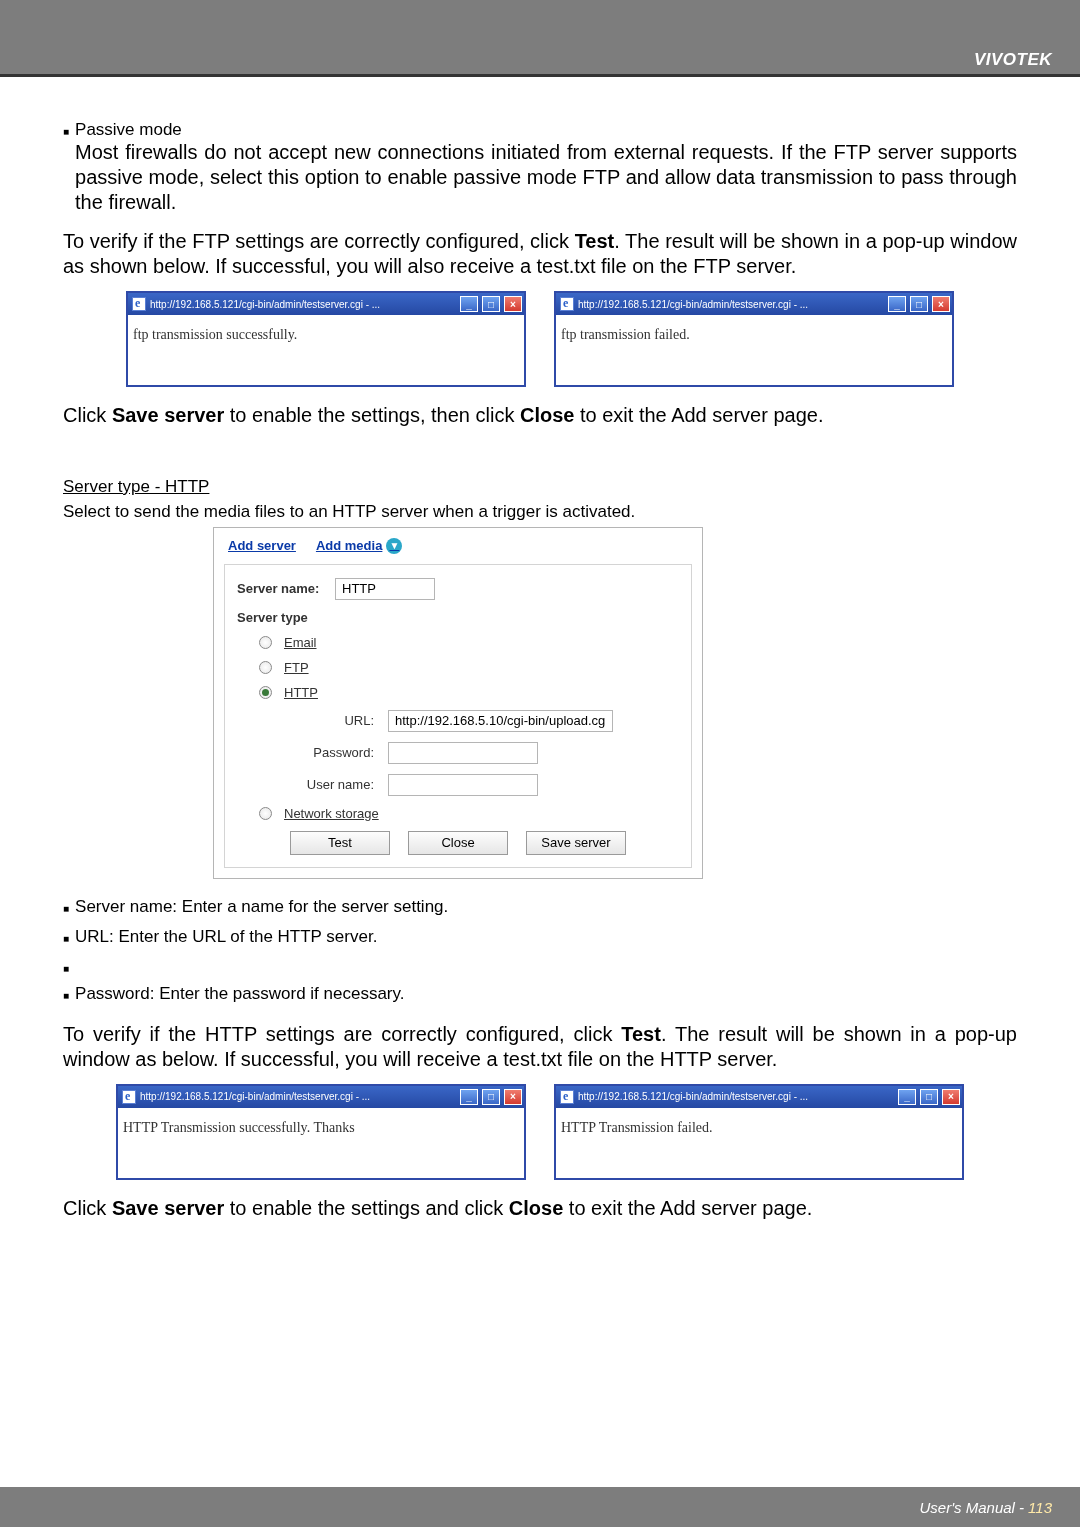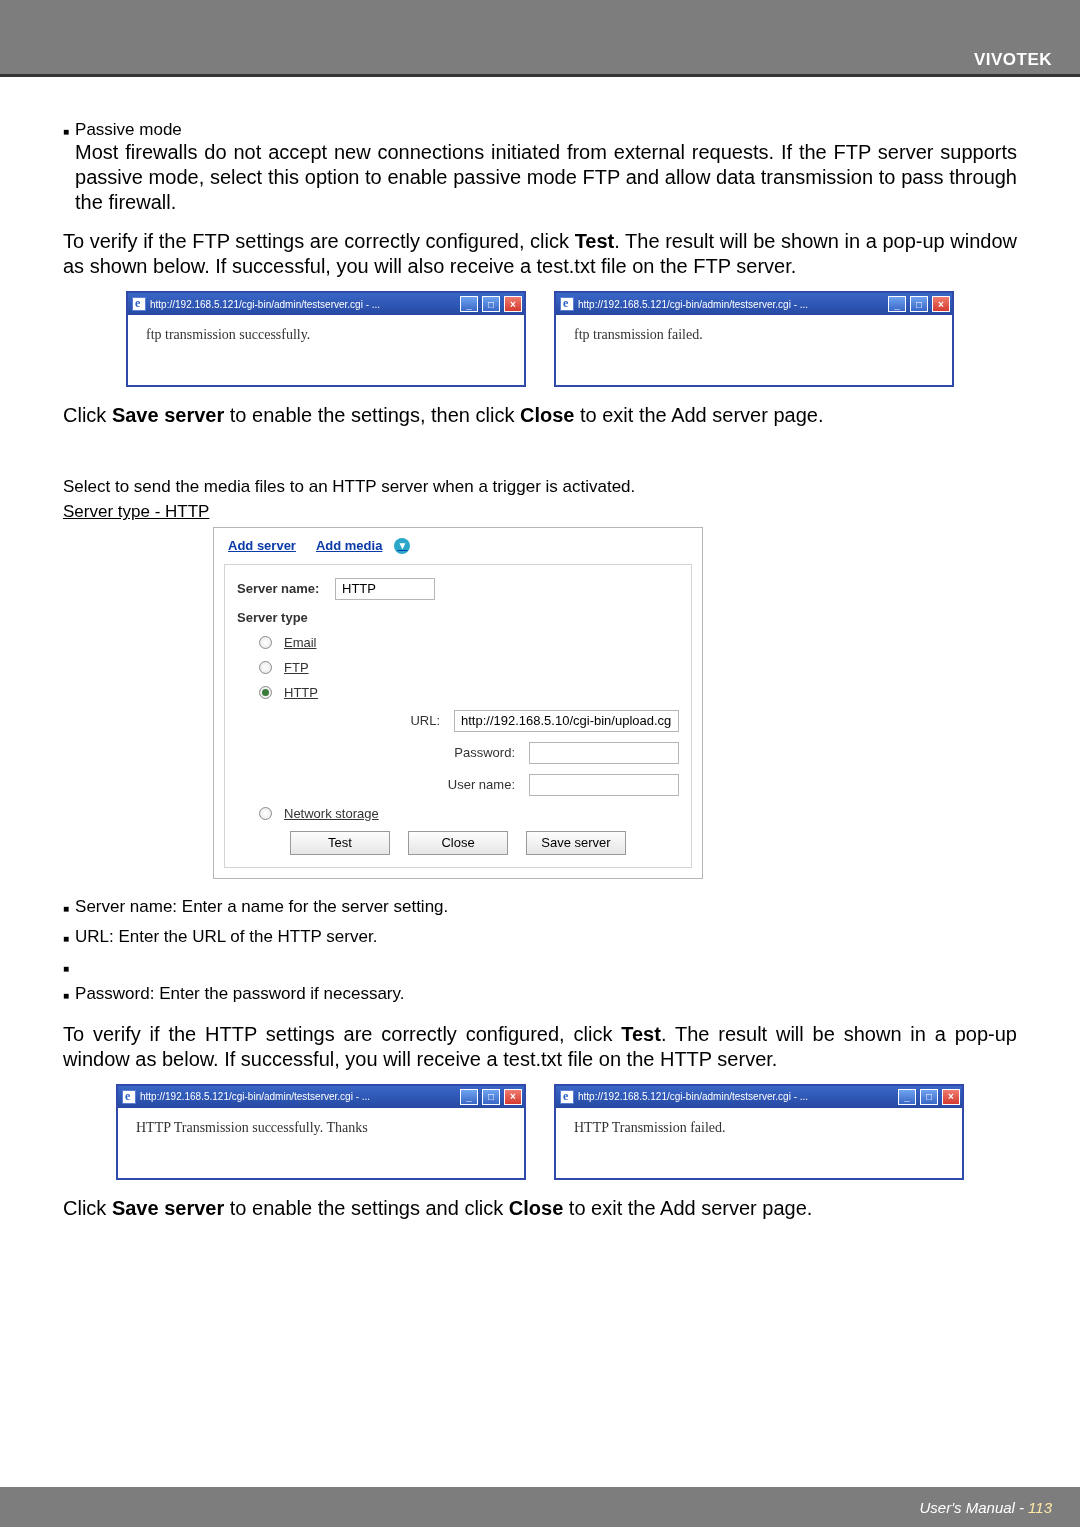--- a/index.html
+++ b/index.html
@@ -1,49 +1,49 @@
 <!DOCTYPE html>
 <html><head>
 <meta charset="utf-8">
 <style>
   * { box-sizing: border-box; margin: 0; padding: 0; }
   html, body { width: 1080px; height: 1527px; font-family: Arial, Helvetica, sans-serif; background: #d7d7d7; }
   .page { position: relative; width: 1080px; height: 1527px; background: #fff; }
   .header-band { position: absolute; top: 0; left: 0; right: 0; height: 77px; background: #7d7d7d; border-bottom: 3px solid #333; }
-  .brand { position: absolute; right: 28px; top: 50px; font-weight: bold; color: #fff; font-size: 17px; letter-spacing: 0.5px; }
+  .brand { position: absolute; right: 28px; top: 50px; font-style: italic; font-weight: bold; color: #fff; font-size: 17px; letter-spacing: 0.5px; }
   .content { position: absolute; top: 120px; left: 63px; right: 63px; }
   .para { font-size: 20px; color: #000; text-align: justify; line-height: 1.25; margin-bottom: 12px; }
   .para-tight { font-size: 17px; color: #000; line-height: 1.25; margin-bottom: 4px; }
   .bullet-row { display: flex; gap: 6px; font-size: 17px; margin-bottom: 2px; }
   .bullet-sq { font-size: 10px; margin-top: 6px; }
   .bold { font-weight: bold; }
   .underline { text-decoration: underline; }
 
   .popups-row { display: flex; gap: 28px; justify-content: center; margin: 8px 0 16px 0; }
   .popup { width: 410px; border: 2px solid #2f4aa8; background: #fff; }
   .popup.small { width: 400px; }
   .titlebar { display: flex; align-items: center; height: 22px; background: linear-gradient(#3a67c7,#2548a3); padding: 0 2px 0 4px; gap: 4px; }
   .tb-icon { width: 14px; height: 14px; background: #fff; border: 1px solid #5a7fd4; display: inline-block; position: relative; }
   .tb-icon::after { content: "e"; position: absolute; top: -2px; left: 2px; color: #2a5fc8; font-weight: bold; font-size: 12px; font-family: Georgia, serif; }
   .tb-title { flex: 1; color: #fff; font-size: 10px; white-space: nowrap; overflow: hidden; text-overflow: ellipsis; }
   .winbtn { width: 18px; height: 16px; border: 1px solid #fff; background: linear-gradient(#6fa3f0,#3a67c7); display: flex; align-items: center; justify-content: center; color: #fff; font-size: 10px; font-weight: bold; }
   .winbtn.close { background: linear-gradient(#f07c6f,#d43a2f); }
-  .popup-body { padding: 12px 10px 24px 18px; font-family: "Times New Roman", serif; font-size: 14px; color: #333; min-height: 70px; }
+  .popup-body { padding: 12px 10px 24px 5px; font-family: "Times New Roman", serif; font-size: 14px; color: #333; min-height: 70px; }
 
   .section-gap { height: 36px; }
 
   .dialog { width: 490px; border: 1px solid #b5b5b5; background: #fff; margin: 4px 0 18px 150px; font-size: 13px; color: #333; }
   .dialog-tabs { display: flex; gap: 20px; padding: 10px 14px 6px 14px; }
   .dialog-tab { color: #0a3aa8; font-weight: bold; text-decoration: underline; }
-  .dialog-tab.media { display: flex; align-items: center; gap: 12px; }
+  .dialog-tab.media { display: flex; align-items: center; gap: 4px; }
   .arrow-badge { width: 16px; height: 16px; border-radius: 50%; background: #2aa7c9; display: inline-flex; align-items: center; justify-content: center; color: #fff; font-size: 10px; }
   .dialog-inner { border: 1px solid #d4d4d4; margin: 4px 10px 10px 10px; padding: 13px 12px 12px 12px; }
   .row { display: flex; align-items: center; margin-bottom: 10px; gap: 8px; }
   .row-indent { margin-left: 22px; text-decoration: underline; }
-  .row-indent2 { margin-left: 48px; justify-content: flex-end; }
+  .row-indent2 { margin-left: 48px; }
   .label-col { width: 90px; font-weight: bold; }
   .label-col2 { width: 95px; text-align: right; padding-right: 6px; }
   .textfield { border: 1px solid #b5b5b5; height: 22px; padding: 2px 6px; font-size: 13px; }
   .textfield.narrow { width: 100px; }
   .textfield.wide { width: 225px; }
   .textfield.mid { width: 150px; }
   .st-head { font-weight: bold; margin-bottom: 10px; }
   input[type=radio] { appearance: none; width: 13px; height: 13px; border: 1px solid #8a8a8a; border-radius: 50%; background: radial-gradient(#fff,#e6e6e6); position: relative; margin-right: 4px; vertical-align: -2px; }
   input[type=radio]:checked::after { content: ""; position: absolute; top: 2px; left: 2px; width: 7px; height: 7px; border-radius: 50%; background: #3a7a3a; }
   .btn-row { display: flex; gap: 18px; justify-content: center; margin-top: 10px; }
@@ -99,22 +99,22 @@
         <div class="popup-body">ftp transmission failed.</div>
       </div>
     </div>
 
     <p class="para">
       <span>Click </span><span class="bold">Save server</span><span> to enable the settings, then click </span><span class="bold">Close</span><span> to exit the Add server page.</span>
     </p>
 
     <div class="section-gap"></div>
 
+    <div class="para-tight underline">Server type - HTTP</div>
     <div class="para-tight">Select to send the media files to an HTTP server when a trigger is activated.</div>
-    <div class="para-tight underline">Server type - HTTP</div>
 
     <div class="dialog">
       <div class="dialog-tabs">
         <span class="dialog-tab">Add server</span>
         <span class="dialog-tab media">
           <span>Add media</span>
           <span class="arrow-badge">▼</span>
         </span>
       </div>
       <div class="dialog-inner">

